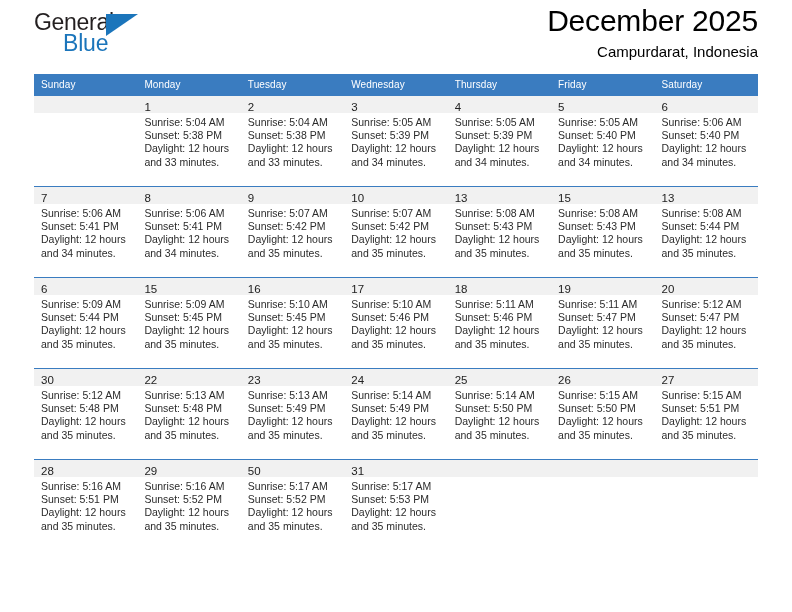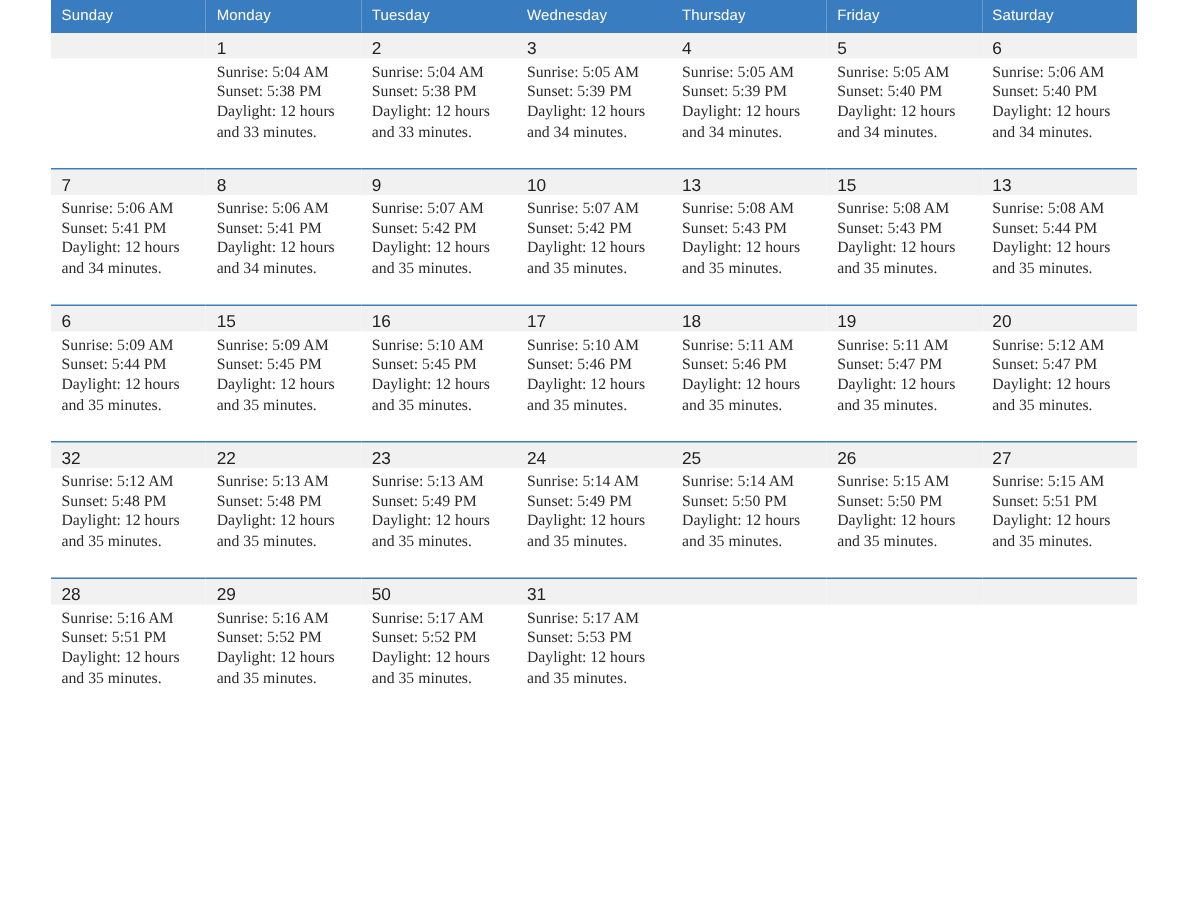--- a/index.html
+++ b/index.html
@@ -116,34 +116,47 @@
   .cell.empty .daynum-band {
     background: #f1f1f1;
   }
   .daynum {
     font-size: 11.5px;
     color: #222222;
     line-height: 15px;
   }
   .cell-body {
     padding: 3px 6px 0 7px;
-    font-family: Liberation Serif, serif;
   }
   .cell-body div {
     font-size: 10.5px;
     line-height: 13.2px;
     color: #2b2b2b;
     white-space: nowrap;
   }
 </style>
 </head>
 <body>
 
 <div class="page">
 
+  <div class="header">
+
+    <div class="logo">
+      <span class="logo-general">General</span>
+      <span class="logo-triangle"></span>
+      <span class="logo-blue">Blue</span>
+    </div>
+
+    <div class="title-block">
+      <div class="cal-title">December 2025</div>
+      <div class="cal-subtitle">Campurdarat, Indonesia</div>
+    </div>
+
+  </div>
 
   <table class="calendar">
     <thead>
       <tr id="weekday-row">
           <th>Sunday</th>
           <th>Monday</th>
           <th>Tuesday</th>
           <th>Wednesday</th>
           <th>Thursday</th>
           <th>Friday</th>
@@ -379,21 +392,21 @@
                 <div>Sunset: 5:47 PM</div>
                 <div>Daylight: 12 hours</div>
                 <div>and 35 minutes.</div>
               </div>
             </div>
           </td>
         </tr>
         <tr>
           <td>
             <div class="cell">
-              <div class="daynum-band"><span class="daynum">32</span></div>
+              <div class="daynum-band"><span class="daynum">30</span></div>
               <div class="cell-body">
                 <div>Sunrise: 5:12 AM</div>
                 <div>Sunset: 5:48 PM</div>
                 <div>Daylight: 12 hours</div>
                 <div>and 35 minutes.</div>
               </div>
             </div>
           </td>
           <td>
             <div class="cell">

